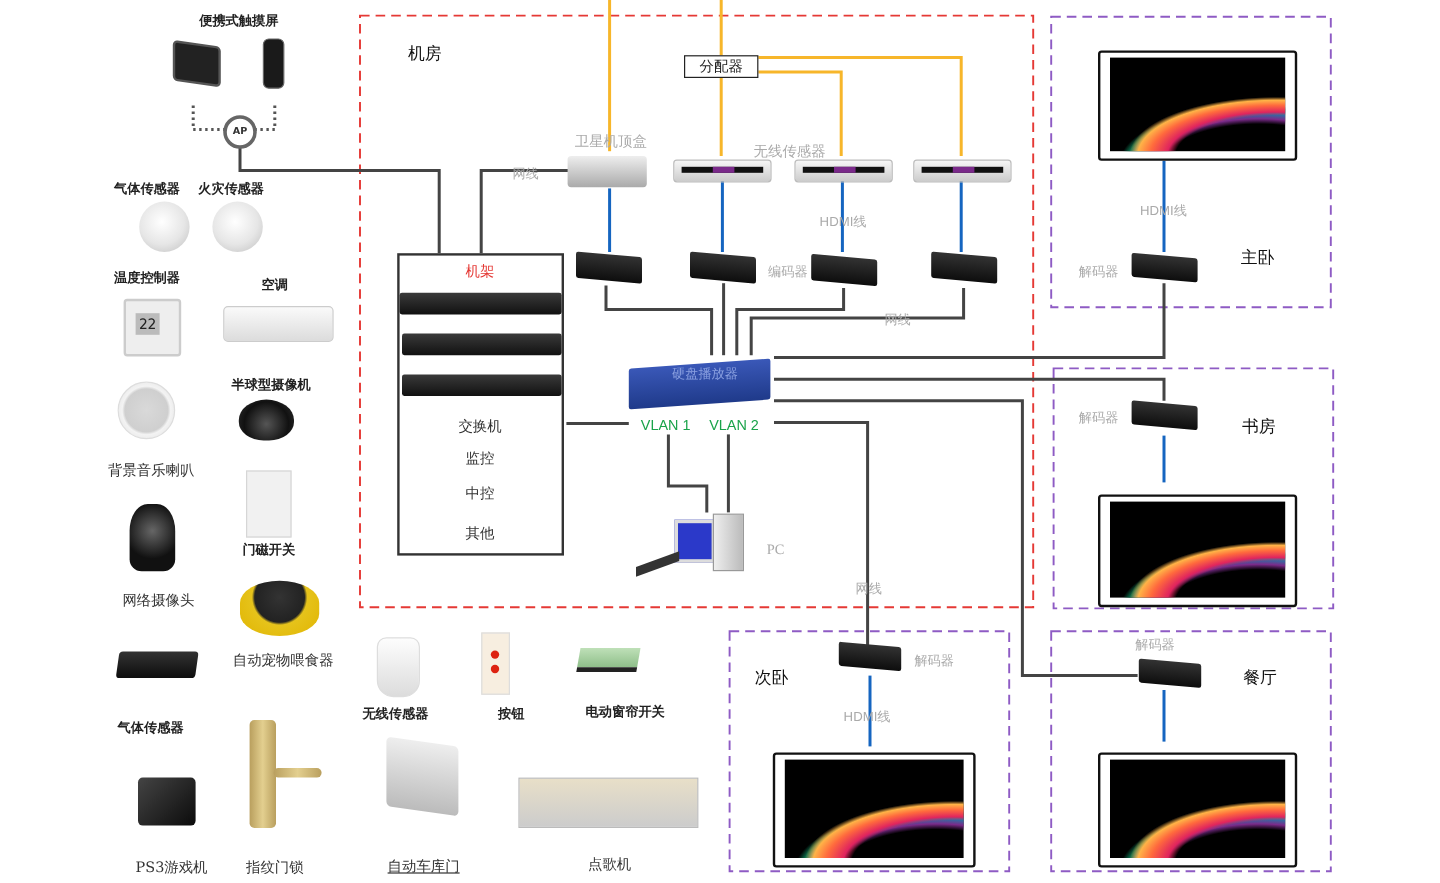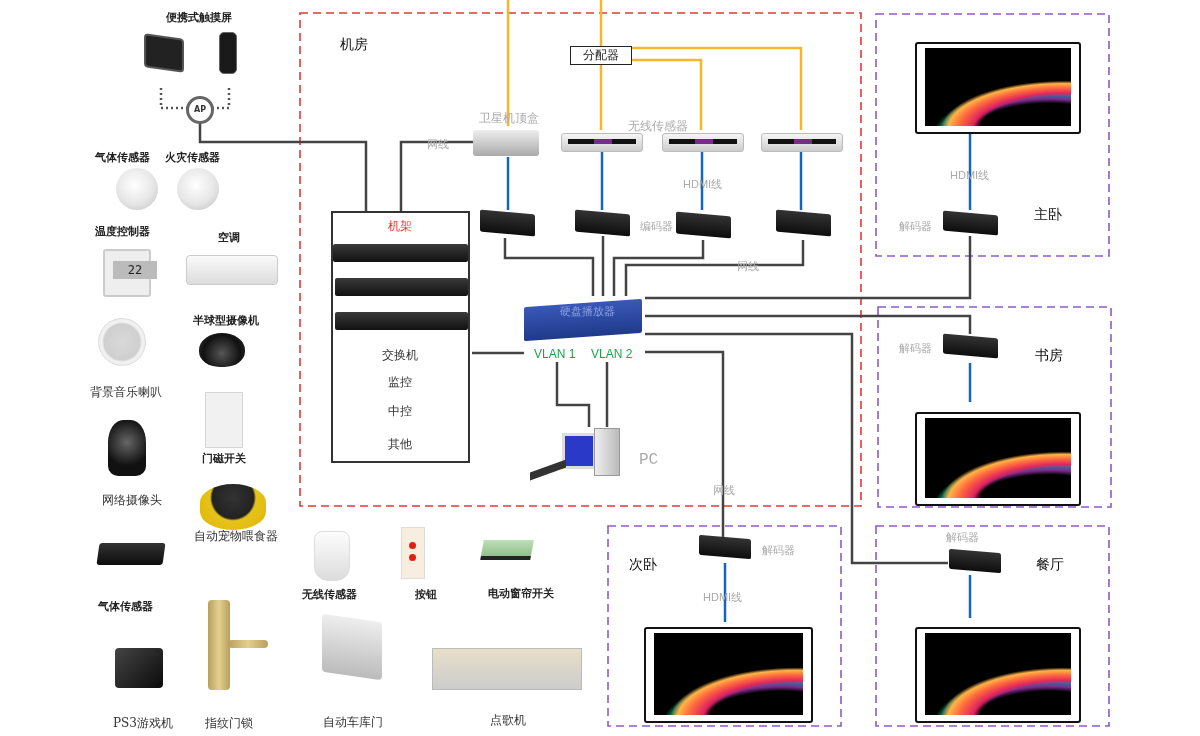--- a/index.html
+++ b/index.html
@@ -10,21 +10,21 @@
   .room{position:absolute;font-size:14px;color:#111;white-space:nowrap;font-family:"DejaVu Serif",serif;}
   .vlan{position:absolute;font-size:12px;color:#1aa34a;white-space:nowrap;font-family:"Liberation Sans",sans-serif;}
   svg.wires{position:absolute;left:0;top:0;}
   .dev{position:absolute;}
   
   .tablet{background:#222;border-radius:4px;transform:skewY(8deg);border:2px solid #555;}
   .phone{background:#1a1a1a;border-radius:5px;border:1px solid #666;}
   .ap{width:22px;height:22px;border-radius:50%;border:3px solid #666;background:#fff;font-size:8px;font-weight:bold;color:#333;text-align:center;line-height:22px;}
   .sensor{border-radius:50%;background:radial-gradient(circle at 45% 40%,#fff 0%,#e6e6e6 55%,#bdbdbd 100%);}
   .thermo{background:#eee;border:2px solid #ccc;border-radius:3px;}
-  .thermo-screen{position:absolute;left:8px;top:10px;width:44px;height:18px;background:#bbb;font-size:12px;color:#222;text-align:center;line-height:18px;font-family:"DejaVu Sans Mono",monospace;}
+  .thermo-screen{position:absolute;left:8px;top:10px;width:20px;height:18px;background:#bbb;font-size:12px;color:#222;text-align:center;line-height:18px;font-family:"DejaVu Sans Mono",monospace;}
   .ac{background:linear-gradient(#fafafa,#dcdcdc);border-radius:4px;border:1px solid #ccc;}
   .speaker{border-radius:50%;background:radial-gradient(circle,#d9d9d9 0%,#cfcfcf 55%,#f3f3f3 62%,#dcdcdc 100%);border:1px solid #ddd;}
   .dome{border-radius:50% 50% 45% 45%;background:radial-gradient(circle at 50% 60%,#555 0%,#111 60%,#333 100%);}
   .doorsensor{background:#f1f1f1;border:1px solid #d6d6d6;}
   .ipcam{background:radial-gradient(circle at 50% 40%,#666 0%,#111 60%);border-radius:40% 40% 10px 10px;}
   .feeder{border-radius:50%/40%;background:radial-gradient(circle at 50% 30%,#333 0%,#222 45%,#e6c31b 50%,#e0b400 100%);}
   .hdd{background:linear-gradient(#333,#0d0d0d);border-radius:3px;transform:skewX(-8deg);}
   .ps3{background:linear-gradient(135deg,#444,#0b0b0b);border-radius:4px;}
   .lock{background:linear-gradient(90deg,#b99f5e,#e3cf8f,#b99f5e);border-radius:4px;}
   .pir{background:linear-gradient(#fdfdfd,#dcdcdc);border-radius:8px 8px 14px 14px;border:1px solid #ddd;}
@@ -124,42 +124,42 @@
 <div class="lbl" style="left:193px;top:313px;">半球型摄像机</div>
 <div class="dev dome" style="left:199px;top:333px;width:46px;height:34px;"></div>
 <div class="lbl-serif" style="left:90px;top:384px;">背景音乐喇叭</div>
 
 <div class="dev doorsensor" style="left:205px;top:392px;width:36px;height:54px;"></div>
 <div class="lbl" style="left:202px;top:451px;">门磁开关</div>
 <div class="dev ipcam" style="left:108px;top:420px;width:38px;height:56px;"></div>
 <div class="lbl-serif" style="left:102px;top:492px;">网络摄像头</div>
 
 <div class="dev feeder" style="left:200px;top:484px;width:66px;height:46px;"></div>
-<div class="lbl-serif" style="left:194px;top:528px;">自动宠物喂食器</div>
+<div class="lbl-serif" style="left:194px;top:542px;">自动宠物喂食器</div>
 <div class="dev hdd" style="left:98px;top:543px;width:66px;height:22px;"></div>
 <div class="lbl" style="left:98px;top:599px;">气体传感器</div>
 
 <div class="dev lock" style="left:208px;top:600px;width:22px;height:90px;"></div>
 <div class="dev lock" style="left:228px;top:640px;width:40px;height:8px;"></div>
 <div class="dev ps3" style="left:115px;top:648px;width:48px;height:40px;"></div>
 <div class="lbl-serif" style="left:113px;top:715px;">PS3游戏机</div>
 <div class="lbl-serif" style="left:205px;top:715px;">指纹门锁</div>
 
 <div class="dev pir" style="left:314px;top:531px;width:34px;height:48px;"></div>
 <div class="dev remote" style="left:401px;top:527px;width:22px;height:50px;">
   <div class="btn-red" style="left:7px;top:14px;"></div>
   <div class="btn-red" style="left:7px;top:26px;"></div>
 </div>
 <div class="dev curtain" style="left:482px;top:540px;width:50px;height:16px;"></div>
 <div class="lbl" style="left:302px;top:587px;">无线传感器</div>
 <div class="lbl" style="left:415px;top:587px;">按钮</div>
 <div class="lbl" style="left:488px;top:586px;">电动窗帘开关</div>
 <div class="dev garage" style="left:322px;top:618px;width:60px;height:58px;"></div>
 <div class="dev ktv" style="left:432px;top:648px;width:148px;height:40px;"></div>
-<div class="lbl-serif" style="left:323px;top:714px;">自动车库门</div>
+<div class="lbl-serif" style="left:323px;top:714px;text-decoration:underline;">自动车库门</div>
 <div class="lbl-serif" style="left:490px;top:712px;">点歌机</div>
 
 <div class="room" style="left:340px;top:36px;">机房</div>
 <div class="splitter" style="left:570px;top:46px;width:60px;height:17px;line-height:17px;">分配器</div>
 <div class="faint" style="left:479px;top:110px;font-size:12px;">卫星机顶盒</div>
 <div class="dev stb" style="left:473px;top:130px;width:66px;height:26px;"></div>
 <div class="faint" style="left:427px;top:137px;">网线</div>
 <div class="faint" style="left:628px;top:118px;font-size:12px;">无线传感器</div>
 
 <div class="dev recv" style="left:561px;top:133px;width:80px;height:17px;">
@@ -184,21 +184,21 @@
 <div class="faint" style="left:737px;top:259px;">网线</div>
 
 <div class="dev gswitch" style="left:524px;top:303px;width:118px;height:34px;"></div>
 <div class="faint" style="left:560px;top:304px;color:#8aa0e0;">硬盘播放器</div>
 <div class="vlan" style="left:534px;top:347px;">VLAN 1</div>
 <div class="vlan" style="left:591px;top:347px;">VLAN 2</div>
 
 <div class="dev pc-mon" style="left:562px;top:433px;width:28px;height:30px;"></div>
 <div class="dev pc-tower" style="left:594px;top:428px;width:24px;height:46px;"></div>
 <div class="dev pc-kbd" style="left:530px;top:466px;width:36px;height:8px;"></div>
-<div class="faint" style="left:639px;top:451px;font-size:16px;font-family:Liberation Mono, monospace;">PC</div>
+<div class="faint" style="left:639px;top:451px;font-size:12px;font-family:Liberation Serif, serif;">PC</div>
 
 <div class="rack-box" style="left:331px;top:211px;width:135px;height:248px;"></div>
 <div class="lbl-serif" style="left:388px;top:218px;color:#e53935;">机架</div>
 <div class="dev rack-switch" style="left:333px;top:244px;width:135px;height:18px;"></div>
 <div class="dev rack-switch" style="left:335px;top:278px;width:133px;height:18px;"></div>
 <div class="dev rack-switch" style="left:335px;top:312px;width:133px;height:18px;"></div>
 <div class="lbl-serif" style="left:382px;top:347px;">交换机</div>
 <div class="lbl-serif" style="left:388px;top:374px;">监控</div>
 <div class="lbl-serif" style="left:388px;top:403px;">中控</div>
 <div class="lbl-serif" style="left:388px;top:436px;">其他</div>

